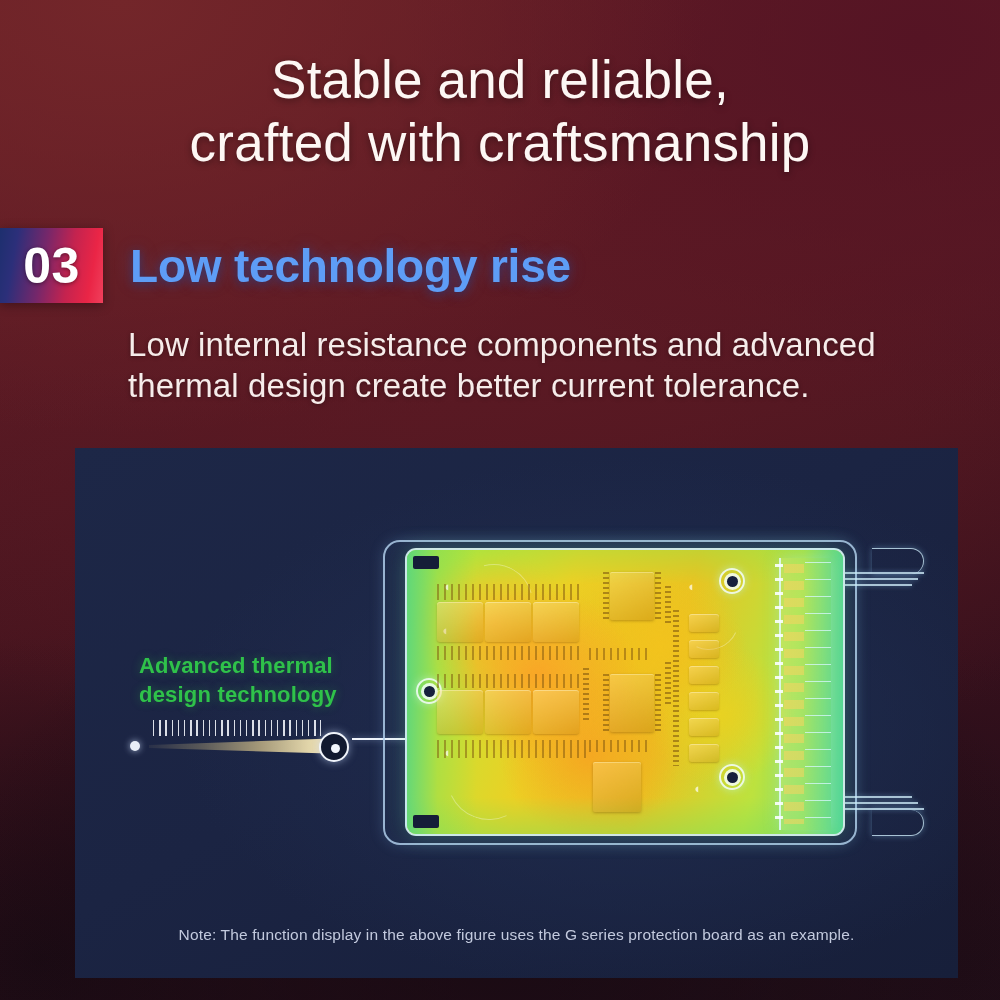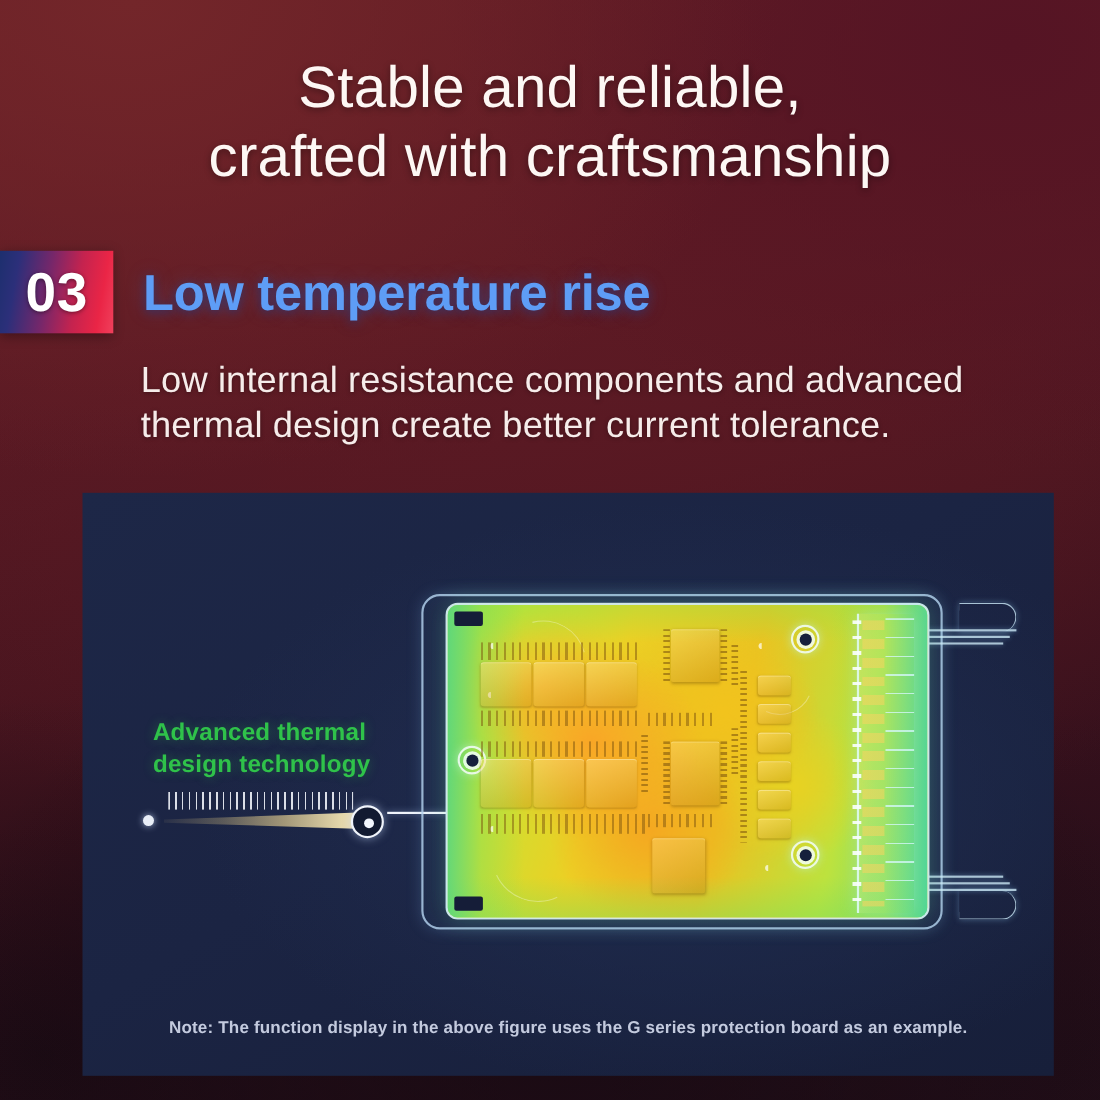--- a/index.html
+++ b/index.html
@@ -265,37 +265,37 @@
     line-height:1;
   }
 
   
   #note {
     position:absolute; left:0; right:0; top:478px;
     text-align:center;
     color:#c3cade;
     font-size:15.5px;
     letter-spacing:.15px;
-    font-weight:700;
+    font-weight:400;
   }
 </style>
 </head>
 <body>
 
 <div id="bg-base"></div>
 <div id="bg-vignette"></div>
 
 <div id="headline">Stable and reliable,
 crafted with craftsmanship</div>
 
 <div id="section-row">
   <div id="badge">
     <span id="badge-number">03</span>
   </div>
-  <div id="section-title">Low temperature rise</div>
+  <div id="section-title">Low technology rise</div>
 </div>
 
 <div id="body-copy">Low internal resistance components and advanced
 thermal design create better current tolerance.</div>
 
 <div id="panel">
 
   <div id="annotation">Advanced thermal
 design technology</div>
 

